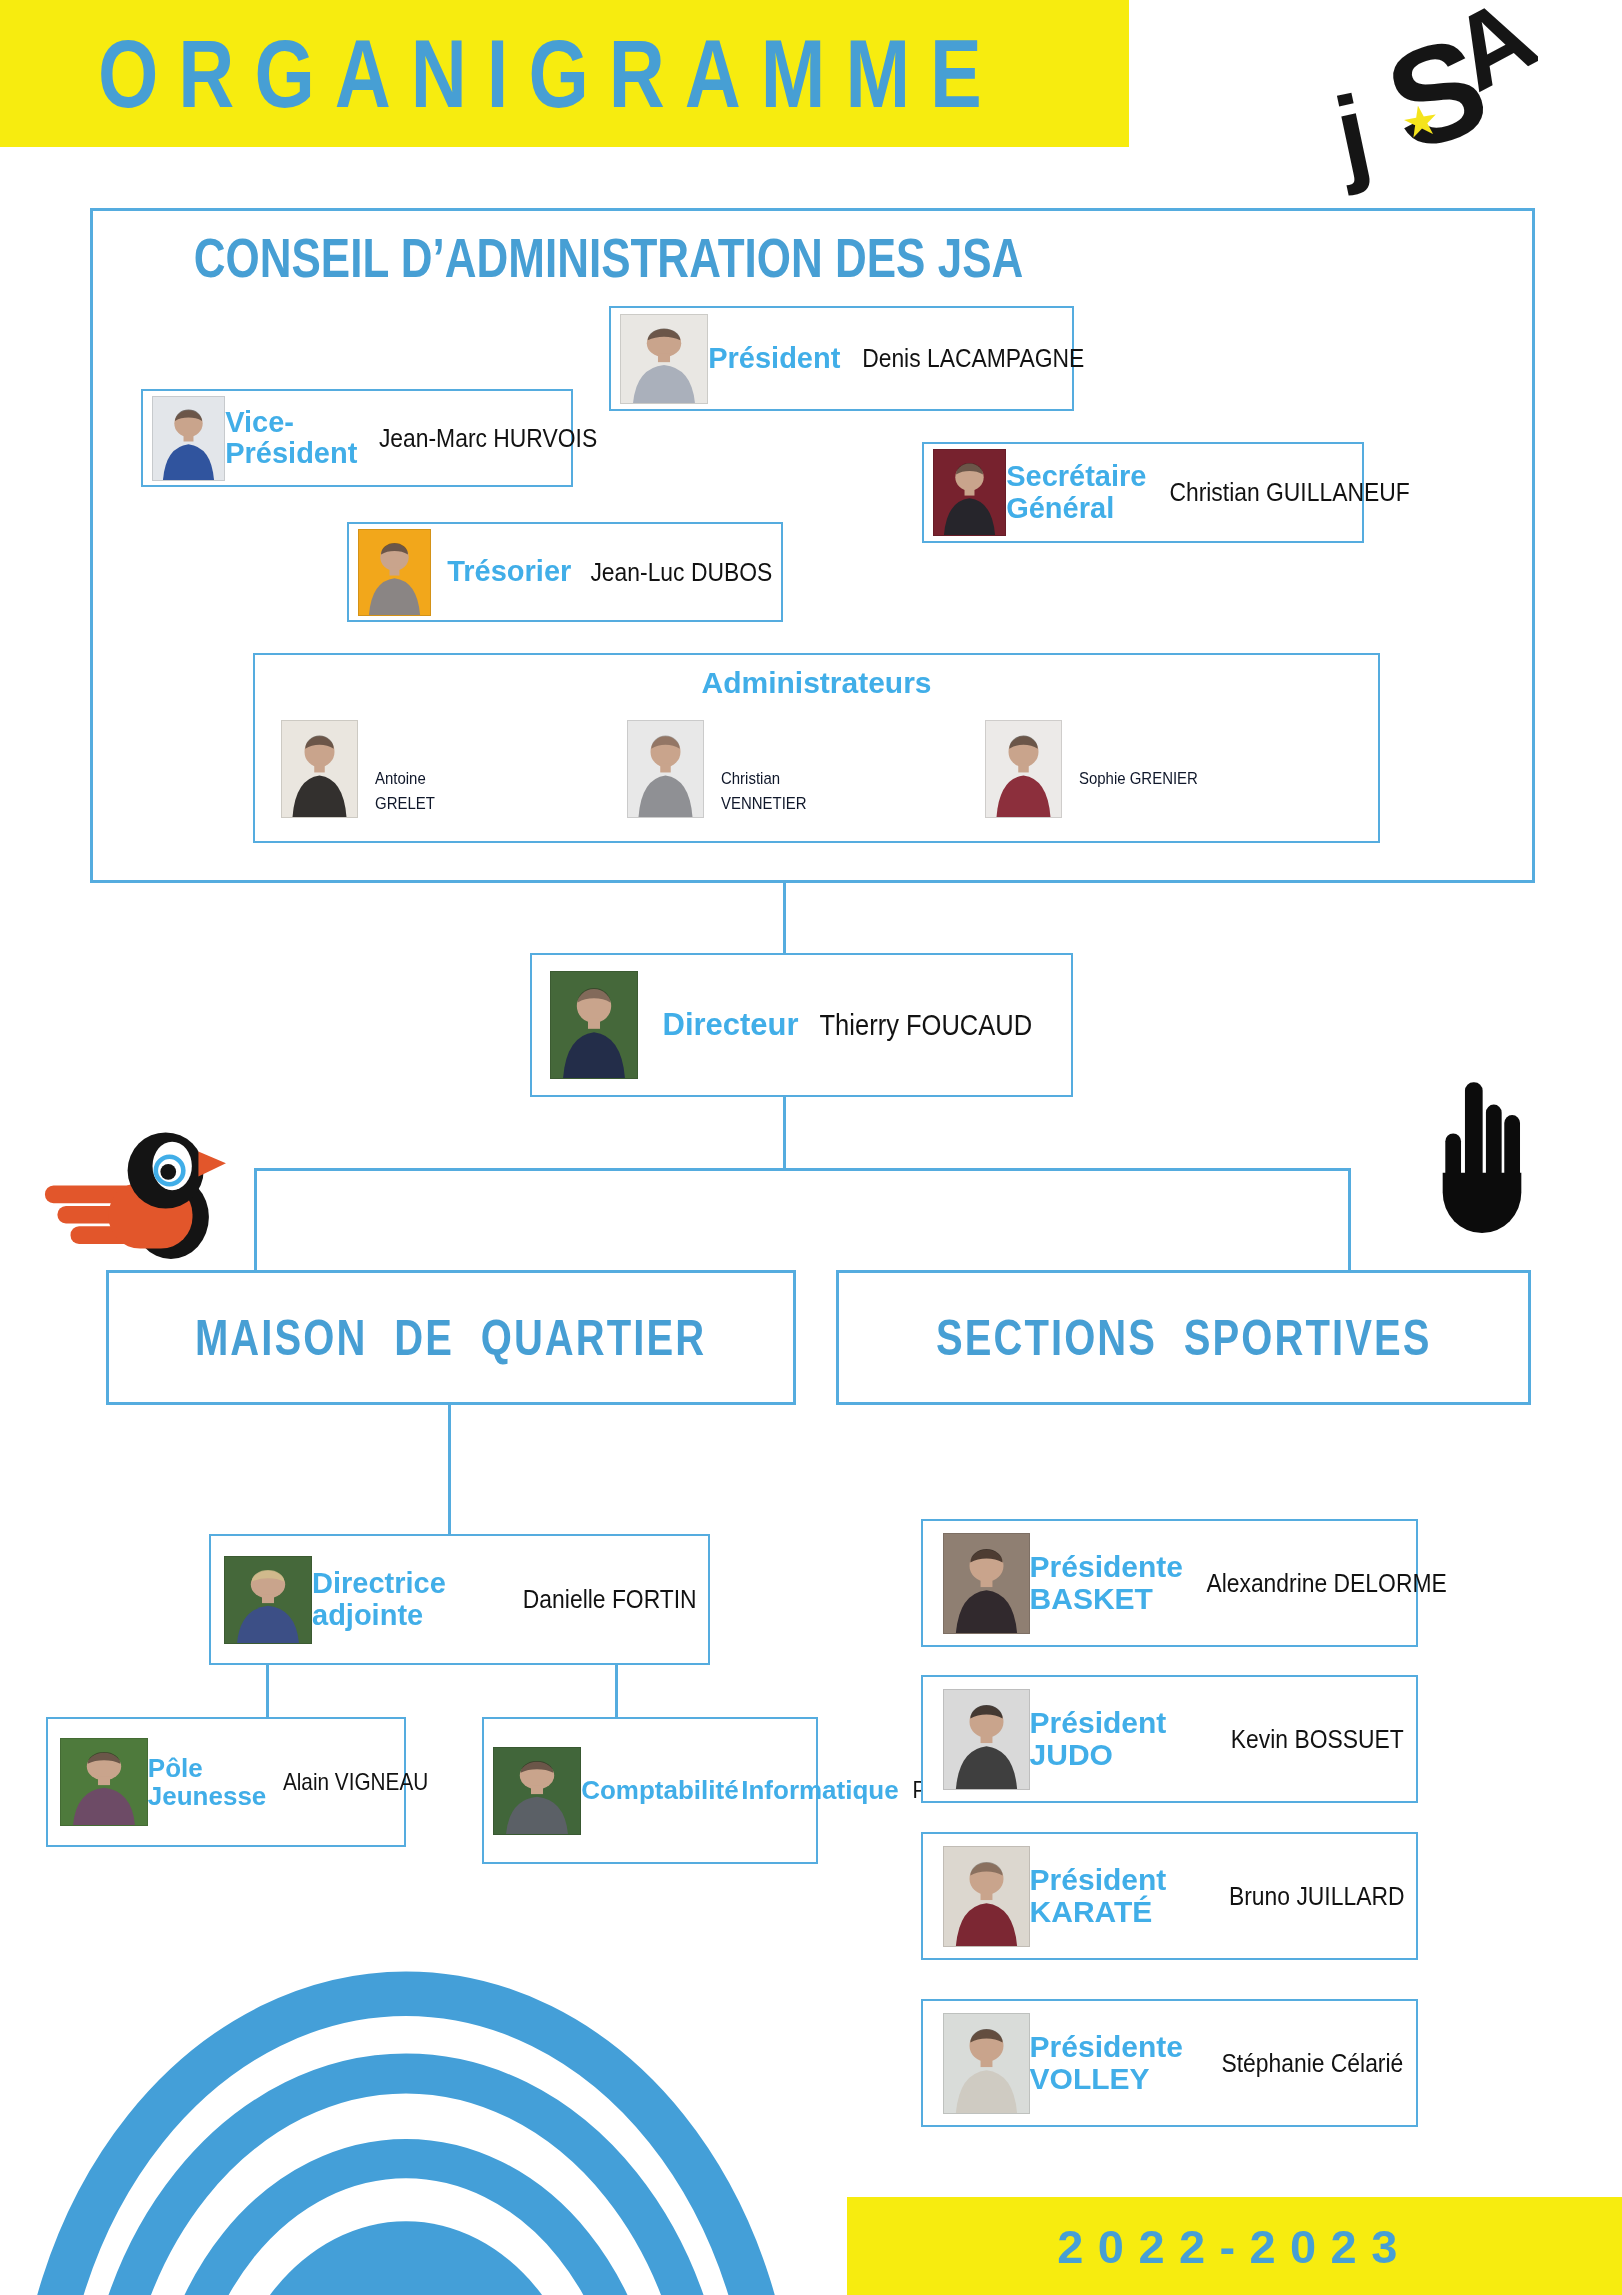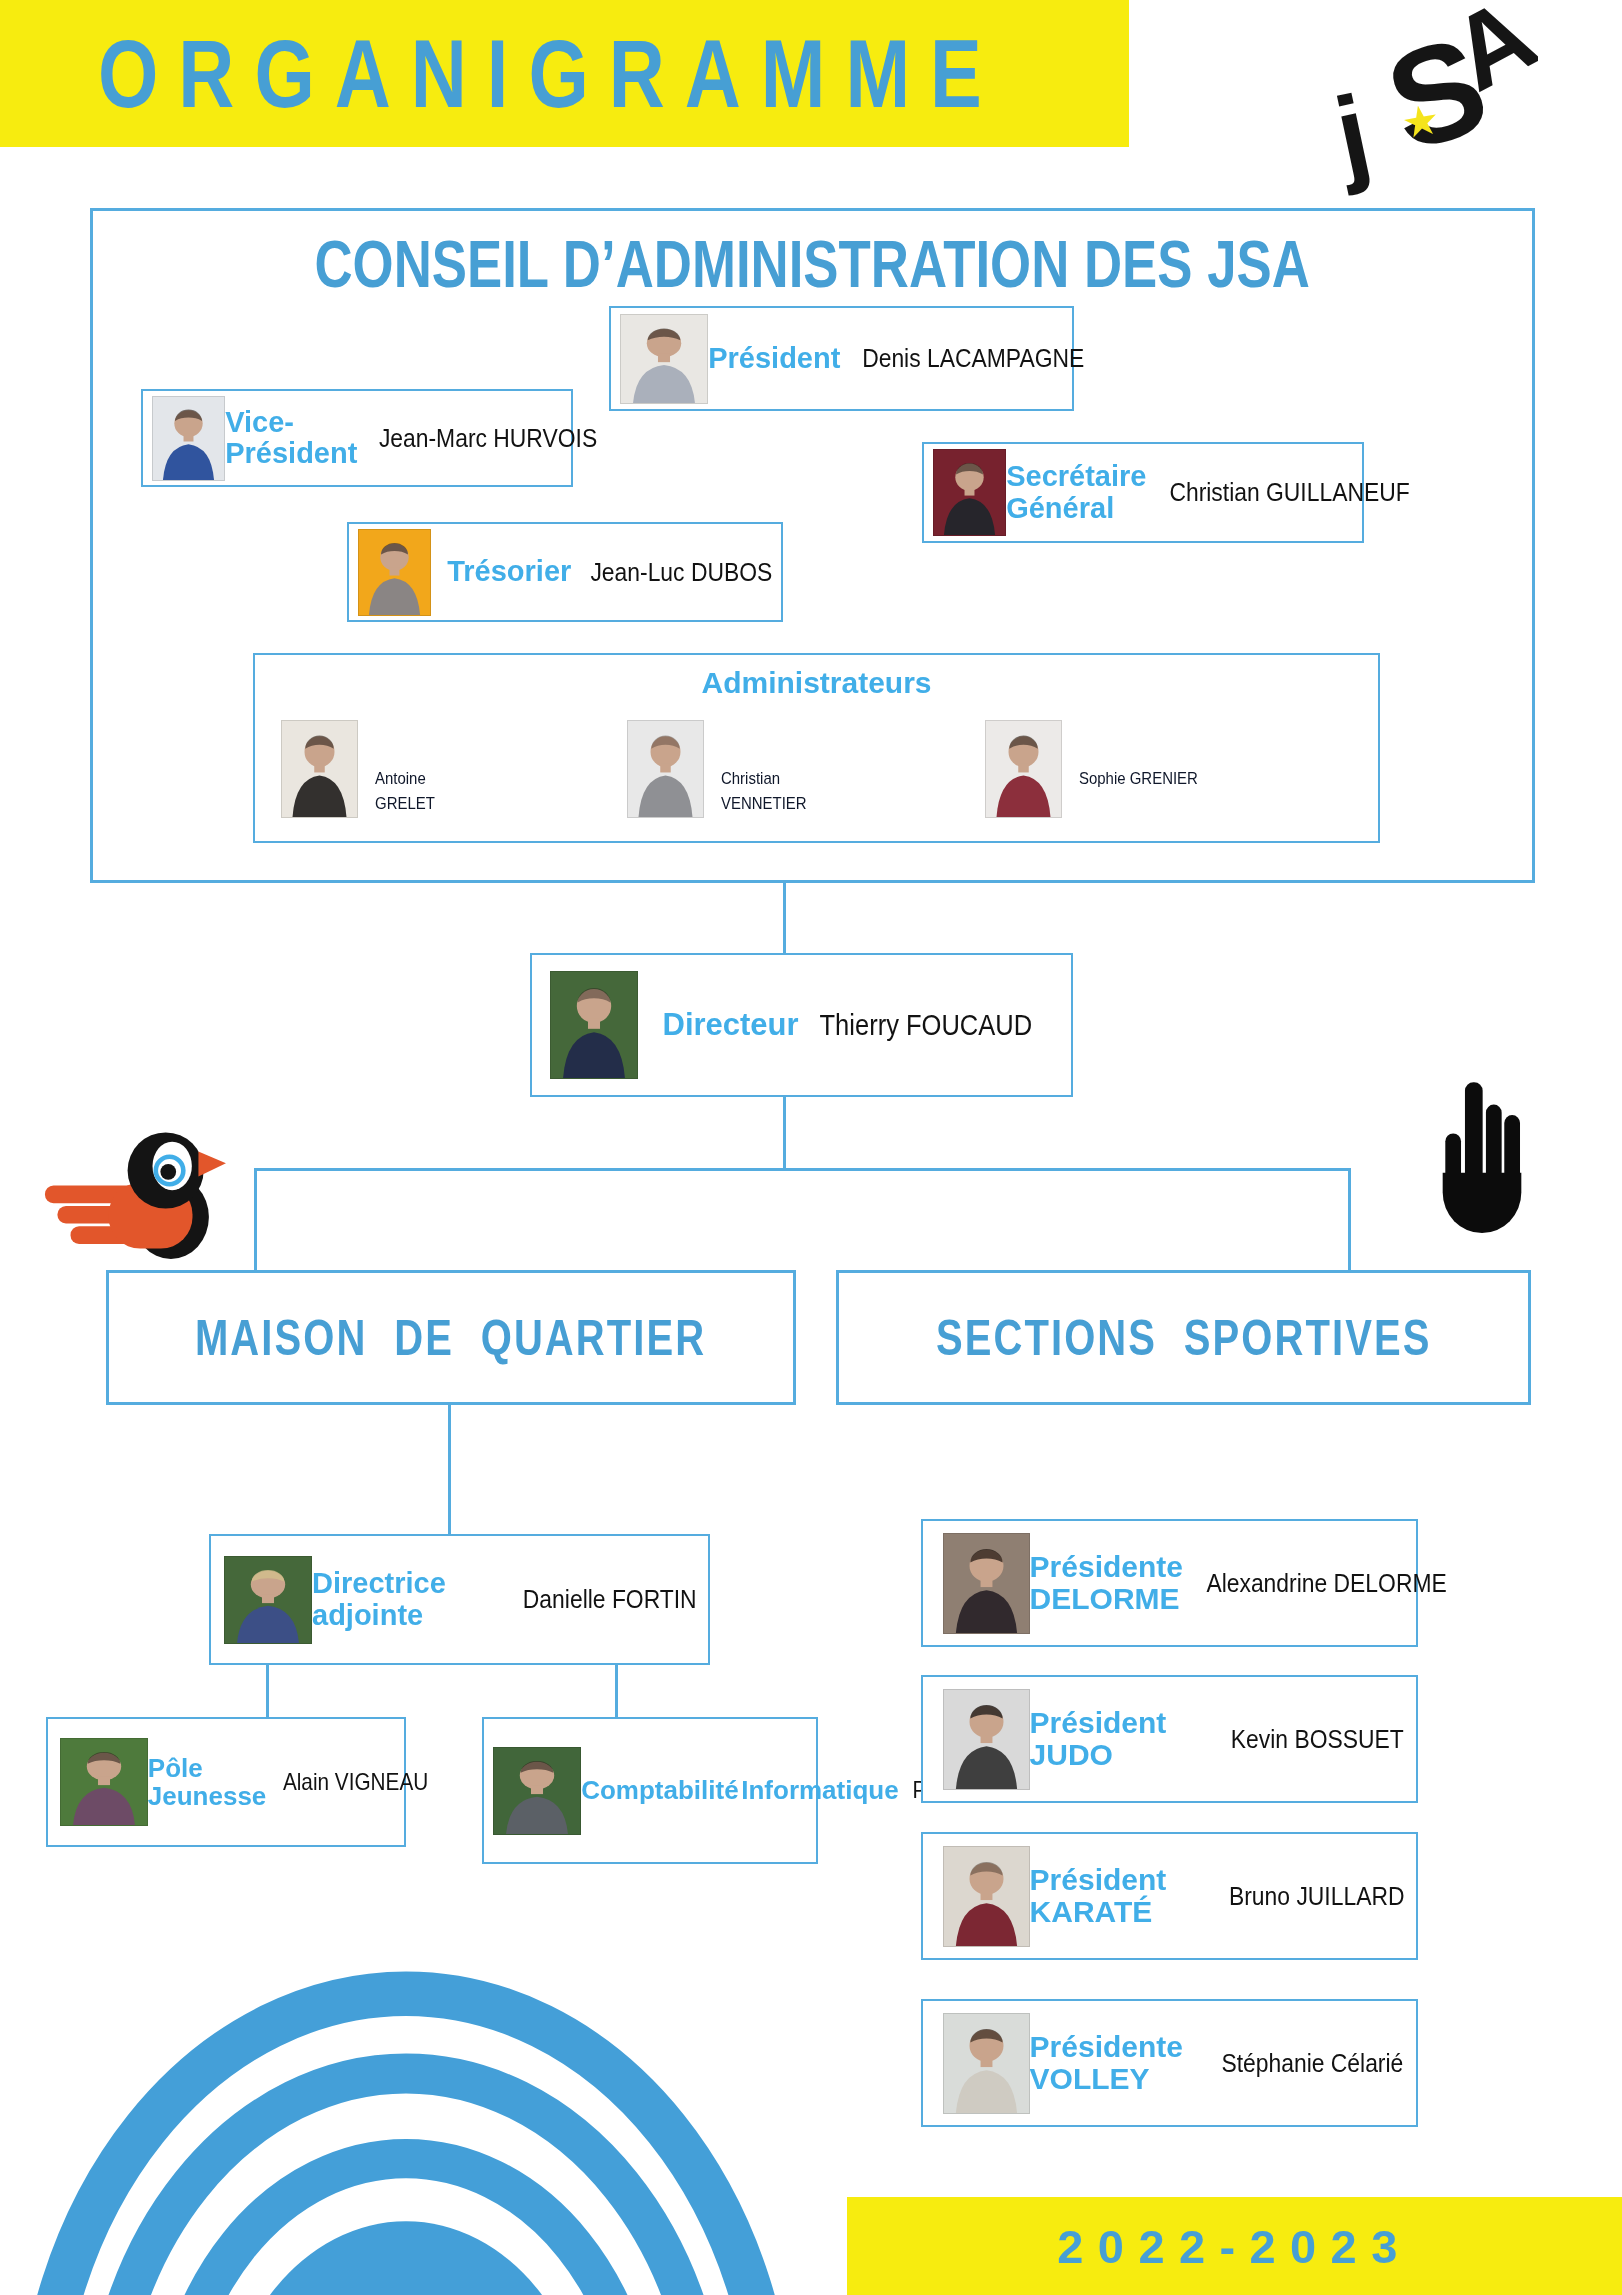--- a/index.html
+++ b/index.html
@@ -20,22 +20,22 @@
     color:var(--blue_heading,#479fd4);
   }
   .org-title .cond { transform-origin:left center; }
 
   .bigbox {
     position:absolute; background:#fff;
     border:3.3px solid var(--blue_line,#55acdf);
     text-align:right;
   }
   .board-title {
-    position:absolute; text-align:center;
-    font-size:66px; font-weight:700; color:var(--blue_heading,#479fd4);text-decoration:underline;
+    position:absolute; text-align:left;
+    font-size:55px; font-weight:700; color:var(--blue_heading,#479fd4);text-decoration:underline;
   }
   .branch-title {
     width:100%; height:100%; display:flex; align-items:center; justify-content:center;
     font-size:50px; font-weight:600; color:var(--blue_heading,#479fd4);
     letter-spacing:2.6px; word-spacing:17px;
   }
 
   .card {
     position:absolute; background:#fff; border:2.6px solid var(--blue_line,#55acdf);
     display:flex; align-items:center;
@@ -301,21 +301,21 @@
   <div class="card" style="left:921px;top:1519px;width:497px;height:128px;">
     <div class="photo" style="width: 87px; height: 101px; margin-left: 19.6px; --bg: #8f7f72; --shirt: #31292d;">
       <svg viewBox="0 0 100 125" preserveAspectRatio="none">
         <circle cx="50" cy="40" r="20" fill="#c9a48c"></circle>
         <path d="M31 36 a19 17 0 0 1 38 0 a30 22 0 0 0 -38 0 Z" fill="rgba(35,25,20,.75)"></path>
         <rect x="43" y="55" width="14" height="12" fill="#c9a48c"></rect>
         <path d="M14 125 q4 -50 36 -54 q32 4 36 54 z" style="fill:var(--shirt)"></path>
       </svg>
     </div>
     <div class="txt">
-      <div class="role" style="font-size:30px;">Présidente DELORME</div>
+      <div class="role" style="font-size:30px;">Présidente BASKET</div>
       <div class="pname"><span class="cond-n">Alexandrine DELORME</span></div>
     </div>
   </div>
 
   <div class="card" style="left:921px;top:1675px;width:497px;height:128px;">
     <div class="photo" style="width: 87px; height: 101px; margin-left: 19.6px; --bg: #d9d9d9; --shirt: #3f3f3f;">
       <svg viewBox="0 0 100 125" preserveAspectRatio="none">
         <circle cx="50" cy="40" r="20" fill="#c9a48c"></circle>
         <path d="M31 36 a19 17 0 0 1 38 0 a30 22 0 0 0 -38 0 Z" fill="rgba(35,30,28,.8)"></path>
         <rect x="43" y="55" width="14" height="12" fill="#c9a48c"></rect>

